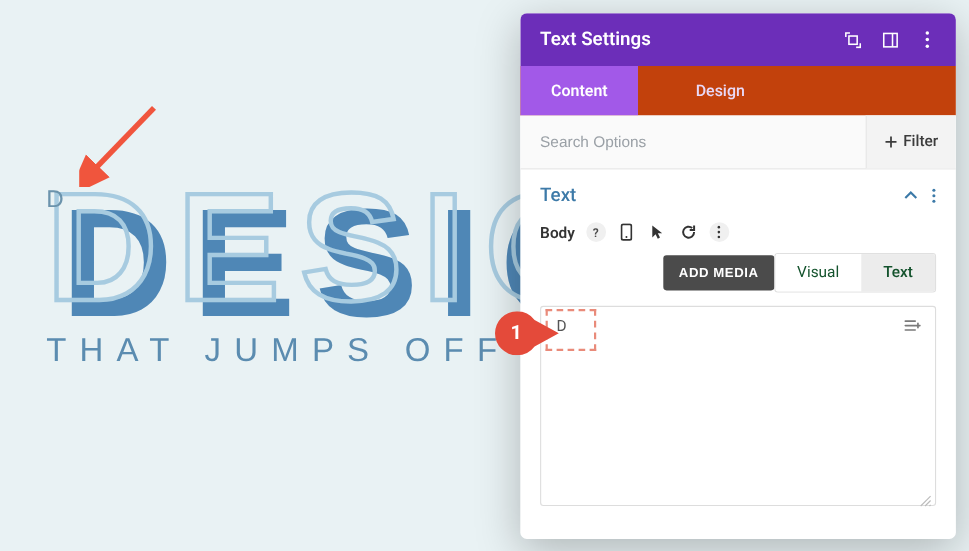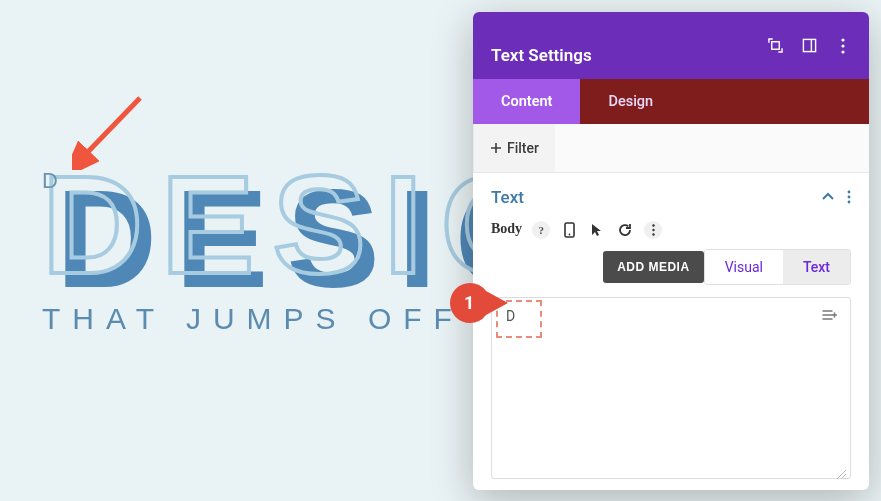--- a/index.html
+++ b/index.html
@@ -122,40 +122,40 @@
       background: #6c2eb9;
       color: #fff;
       padding: 14px 18px;
       display: flex;
       align-items: center;
       justify-content: space-between;
     }
     .panel-title {
       font-size: 17px;
       font-weight: 600;
-      margin-top: 19px;
     }
     .panel-header-icons {
       display: flex;
       gap: 18px;
       align-items: center;
     }
     .hdr-icon {
       width: 16px;
       height: 16px;
       display: flex;
       align-items: center;
       justify-content: center;
       color: #fff;
       cursor: pointer;
     }
 
     .tabs {
       display: flex;
-      background: #7f1d1d;
+      background: #c2410c;
+      gap: 24px;
     }
     .tab {
       flex: 0 0 auto;
       padding: 14px 28px;
       font-size: 14.5px;
       color: #e8d9f8;
       cursor: pointer;
       font-weight: 500;
     }
     .tab.active {
@@ -209,27 +209,26 @@
     .section-head-icons {
       display: flex;
       gap: 12px;
       color: #3d7aa8;
       align-items: center;
     }
     .sicon { cursor: pointer; display:flex; }
 
     .body-row {
       display: flex;
-      align-items: flex-start;
+      align-items: flex-end;
       gap: 10px;
       margin-bottom: 10px;
       color: #333;
       font-size: 14px;
       font-weight: 600;
-      font-family: Liberation Serif, serif;
     }
     .body-row .ricon {
       width: 18px;
       height: 18px;
       display: flex;
       align-items: center;
       justify-content: center;
       color: #4b4b4b;
       background: #f0f0f0;
       border-radius: 50%;
@@ -257,21 +256,21 @@
     }
     .editor-tabs {
       display: flex;
       border: 1px solid #e0e0e0;
       border-radius: 3px;
       overflow: hidden;
     }
     .editor-tab {
       padding: 9px 20px;
       font-size: 14px;
-      color: #6d28d9;
+      color: #14532d;
       background: #fff;
       cursor: pointer;
     }
     .editor-tab.active {
       background: #ececec;
       font-weight: 500;
     }
 
     .editor-area {
       position: relative;
@@ -374,20 +373,21 @@
       </span>
     </div>
   </div>
 
   <div class="tabs">
     <div class="tab active">Content</div>
     <div class="tab">Design</div>
   </div>
 
   <div class="searchbar">
+    <input class="search-input" type="text" placeholder="Search Options" style="">
     <div class="filter-btn">
       <svg width="12" height="12" viewBox="0 0 12 12" stroke="#3c3c3c" stroke-width="1.6" fill="none">
           <line x1="6" y1="1" x2="6" y2="11"></line>
           <line x1="1" y1="6" x2="11" y2="6"></line>
         </svg>
       <span>Filter</span>
     </div>
   </div>
 
   <div class="section">

